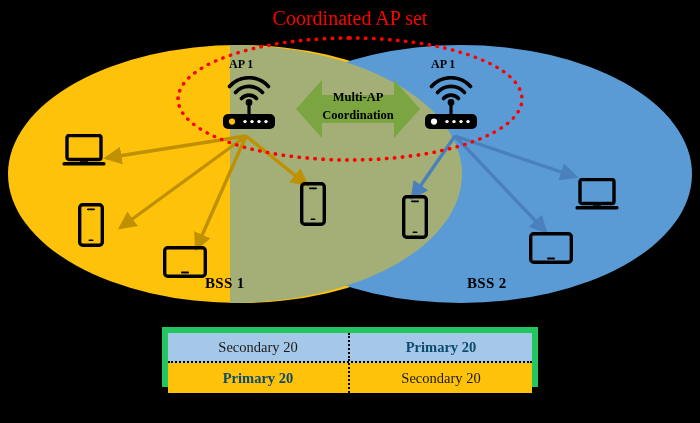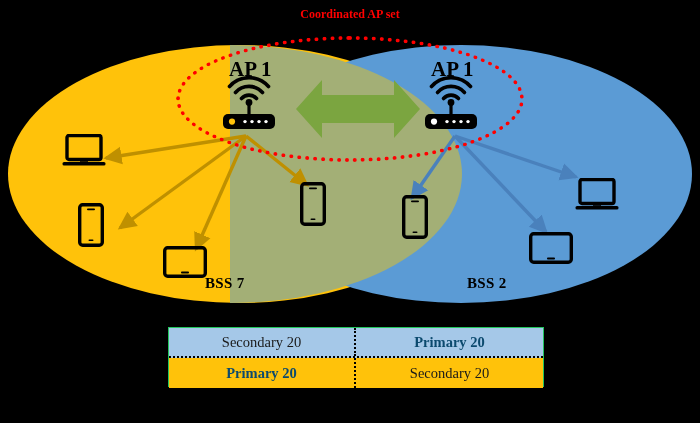--- a/index.html
+++ b/index.html
@@ -49,33 +49,33 @@
     font-weight: bold;
     font-size: 15px;
     color: #000000;
     letter-spacing: 0.3px;
   }
   #bss1-label { left: 205px; top: 275px; }
   #bss2-label { left: 467px; top: 275px; }
 
   .ap-label {
     font-weight: bold;
-    font-size: 21px;
+    font-size: 12px;
     color: #000000;
   }
   #ap1-label { left: 229px; top: 57px; }
   #ap2-label { left: 431px; top: 57px; }
 
   #coordinated-title {
     left: 0; top: 7px;
     width: 700px;
     text-align: center;
     color: #FF0000;
-    font-weight: bold;
-    font-size: 12px;
+    font-weight: normal;
+    font-size: 20px;
   }
 
   
   #coordinated-ellipse {
     left: 176px; top: 36px;
     width: 348px; height: 126px;
     border: 4px dotted #FF0000;
     border-radius: 50%;
     box-sizing: border-box;
     background: transparent;
@@ -100,23 +100,23 @@
     color: #000000;
     line-height: 18px;
     pointer-events: none;
   }
 
   
   .device { }
 
   
   #channel-table {
-    left: 168px; top: 327px;
+    left: 162px; top: 327px;
     width: 376px; height: 60px;
-    border: 1px solid #22c55e;
+    border: 6px solid #22c55e;
     box-sizing: border-box;
   }
   .chan-row {
     display: flex;
     width: 100%;
     height: 30px;
     box-sizing: border-box;
   }
   #chan-row-upper { background: #A5C8E8; border-bottom: 2px dotted #000000; }
   #chan-row-lower { background: #FFC20A; }
@@ -220,20 +220,24 @@
   <div class="abs device" style="left:529px; top:232px;">
     <svg width="44" height="32" viewBox="0 0 44 32" xmlns="http://www.w3.org/2000/svg">
       <rect x="1.7" y="1.7" width="40.6" height="28.6" rx="3" fill="none" stroke="#000" stroke-width="3.4"></rect>
       <rect x="18" y="25.6" width="8" height="1.8" rx="0.9" fill="#000"></rect>
     </svg>
   </div>
 
   <svg class="abs" id="multiap-arrow" viewBox="0 0 124 62" xmlns="http://www.w3.org/2000/svg">
     <path d="M0,31 L26,2 L26,17 L98,17 L98,2 L124,31 L98,60 L98,45 L26,45 L26,60 Z" fill="#7BA540"></path>
   </svg>
+  <div class="abs" id="multiap-label">
+    <div>Multi-AP</div>
+    <div>Coordination</div>
+  </div>
 
   <svg class="abs router" id="ap1-router" viewBox="0 0 62 56" xmlns="http://www.w3.org/2000/svg">
     <g fill="none" stroke="#000" stroke-width="3.6" stroke-linecap="round">
       <path d="M23.5,22.5 a10,10 0 0 1 15,0"></path>
       <path d="M17.5,16.5 a18,18 0 0 1 27,0"></path>
       <path d="M11.5,10.5 a26,26 0 0 1 39,0"></path>
     </g>
     <circle cx="31" cy="26.5" r="3.4" fill="#000"></circle>
     <rect x="29.4" y="27" width="3.2" height="12" fill="#000"></rect>
     <rect x="5" y="38" width="52" height="15" rx="5" fill="#000"></rect>
@@ -256,21 +260,21 @@
     <circle cx="14" cy="45.6" r="3.1" fill="#FFFFFF"></circle>
     <circle cx="27" cy="45.6" r="1.7" fill="#FFFFFF"></circle>
     <circle cx="34" cy="45.6" r="1.7" fill="#FFFFFF"></circle>
     <circle cx="41" cy="45.6" r="1.7" fill="#FFFFFF"></circle>
     <circle cx="48" cy="45.6" r="1.7" fill="#FFFFFF"></circle>
   </svg>
 
   <div class="abs ap-label" id="ap1-label">AP 1</div>
   <div class="abs ap-label" id="ap2-label">AP 1</div>
 
-  <div class="abs bss-label" id="bss1-label">BSS 7</div>
+  <div class="abs bss-label" id="bss1-label">BSS 1</div>
   <div class="abs bss-label" id="bss2-label">BSS 2</div>
 
   <div class="abs" id="coordinated-ellipse"></div>
   <div class="abs" id="coordinated-title">Coordinated AP set</div>
 
   <div class="abs" id="channel-table">
     <div class="chan-row" id="chan-row-upper">
       <div class="chan-cell left">Secondary 20</div>
       <div class="chan-cell bold">Primary 20</div>
     </div>

